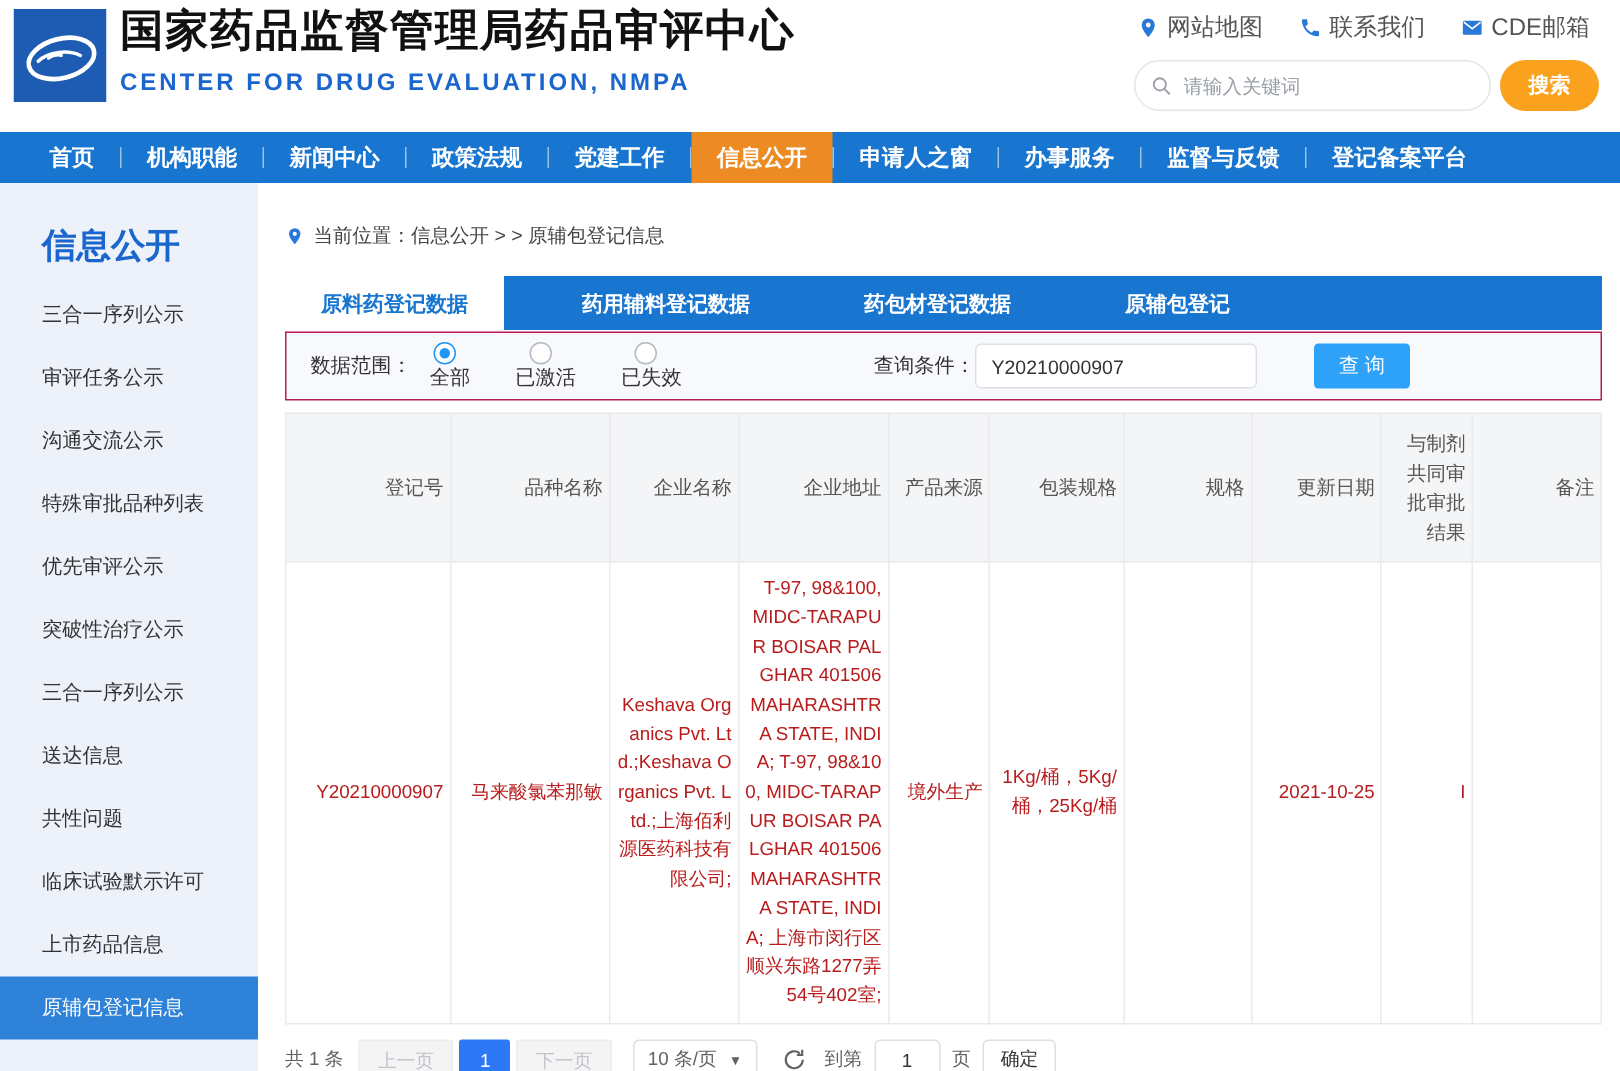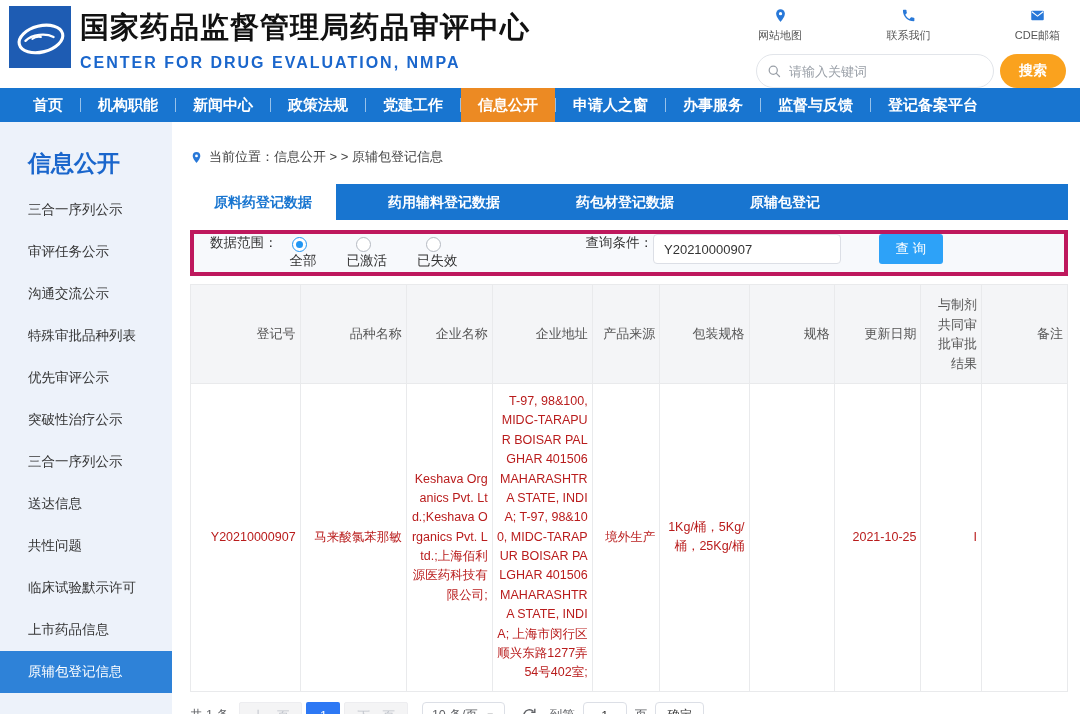--- a/index.html
+++ b/index.html
@@ -3,26 +3,26 @@
 <meta charset="utf-8">
 <title>CDE</title>
 <style>
   * { margin:0; padding:0; box-sizing:border-box; }
   html,body { width:1080px; height:714px; overflow:hidden; background:#fff;
     font-family:"Liberation Sans","DejaVu Sans",sans-serif; }
 
   
   .header { position:relative; height:88px; background:#fff; }
   .logo { position:absolute; left:9px; top:6px; width:62px; height:62px; }
-  .title-block { position:absolute; left:80px; top:8px; }
+  .title-block { position:absolute; left:80px; top:1px; }
   .site-title { font-size:29px; font-weight:bold; color:#111; letter-spacing:1px; }
   .site-subtitle { margin-top:6px; font-size:16px; font-weight:bold; color:#1a66cc; letter-spacing:2px; }
   .header-right { position:absolute; right:14px; top:6px; width:310px; }
   .quick-links { display:flex; justify-content:space-between; padding:2px 6px 0 2px; }
-  .quick-link { display:flex; align-items:center; gap:5px; font-size:11px; color:#555; cursor:pointer; text-decoration:none;flex-direction:column; }
+  .quick-link { display:flex; align-items:center; gap:5px; font-size:16px; color:#555; cursor:pointer; text-decoration:none; }
   .quick-link svg { width:15px; height:15px; }
   .search-row { margin-top:11px; display:flex; align-items:center; }
   .search-box { display:flex; align-items:center; width:238px; height:34px;
     border:1px solid #e2e5ea; border-radius:17px; padding:0 10px; background:#fff; }
   .search-box svg { width:15px; height:15px; flex:none; }
   .search-box input { border:none; outline:none; width:100%; margin-left:7px; font-size:13px; color:#333;
     font-family:inherit; background:transparent; }
   .search-box input::placeholder { color:#9aa0a8; }
   .search-btn { margin-left:6px; width:66px; height:34px; border:none; border-radius:17px;
     background:#faa21e; color:#fff; font-size:14px; font-weight:bold; cursor:pointer; font-family:inherit; }
@@ -44,22 +44,22 @@
   .main { flex:1; padding:26px 12px 0 18px; position:relative;border-radius:29px; }
 
   .breadcrumb { display:flex; align-items:center; gap:6px; font-size:13px; color:#444; margin-bottom:18px; }
   .breadcrumb svg { width:13px; height:13px; }
 
   .tabs { display:flex; height:36px; background:#1875d0; }
   .tab { line-height:36px; padding:0 24px; margin-right:28px; color:#fff; font-size:14px; font-weight:bold;
     cursor:pointer; white-space:nowrap; }
   .tab.active { background:#fff; color:#1875d0; }
 
-  .filter-bar { margin-top:10px; height:46px; background:#f7f9fc; border:4px solid #be185d;
-    display:flex; padding:0 16px; font-size:13.5px; color:#333; }
+  .filter-bar { margin-top:1px; height:46px; background:#f7f9fc; border:1px solid #be185d;
+    display:flex; align-items:center; padding:0 16px; font-size:13.5px; color:#333; }
   .radio-group { display:flex; align-items:center; gap:30px; margin-left:12px; }
   .radio-opt { display:flex; align-items:center; cursor:pointer;flex-direction:column; }
   .radio { width:15px; height:15px; border-radius:50%; border:1px solid #b5bac2; background:#fff;
     position:relative; margin-right:7px; flex:none; }
   .radio.checked { border-color:#2196f3; }
   .radio.checked::after { content:""; position:absolute; left:3px; top:3px; right:3px; bottom:3px;
     border-radius:50%; background:#2196f3; }
   .query-label { margin-left:128px; }
   .query-input { width:188px; height:30px; border:1px solid #dcdfe6; border-radius:4px; padding:0 10px;
     font-size:13px; color:#333; outline:none; font-family:inherit; }

